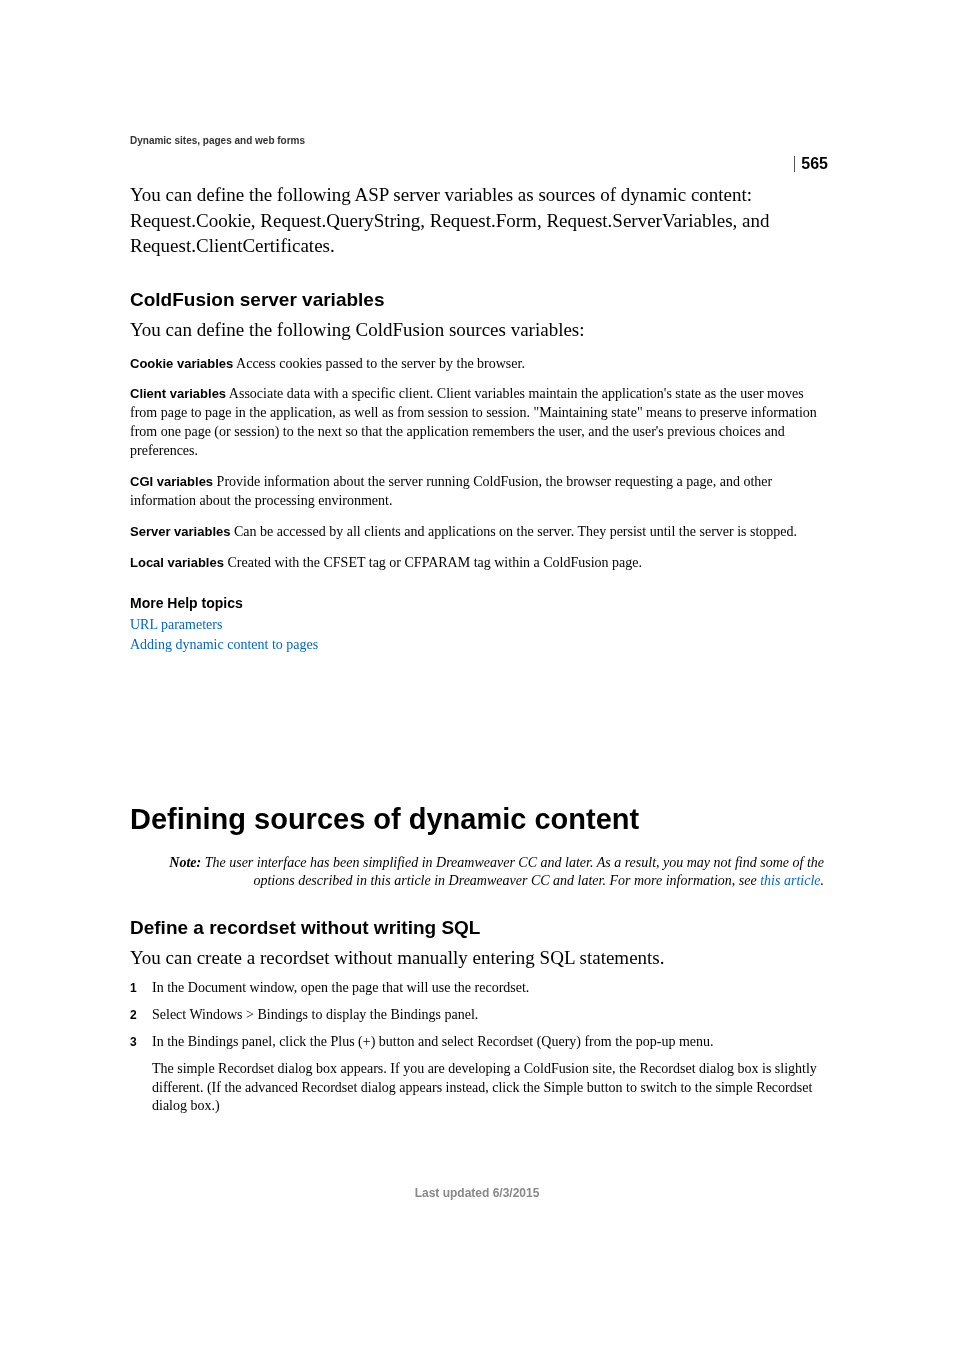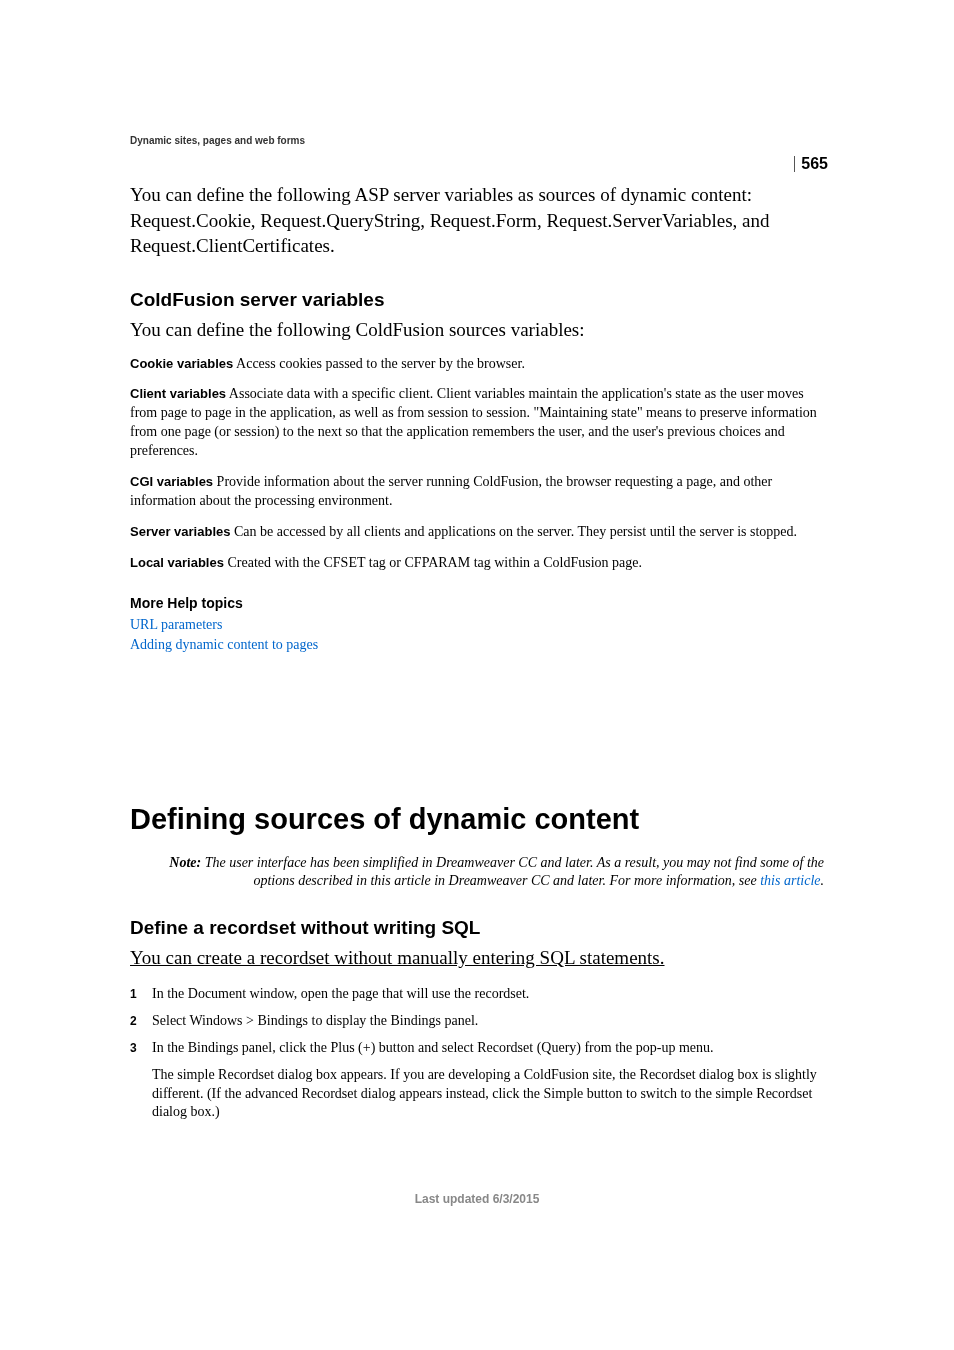--- a/index.html
+++ b/index.html
@@ -170,21 +170,21 @@
   </div>
 
   <h1 class="chapter">Defining sources of dynamic content</h1>
 
   <p class="note">
     <span class="note-label">Note:</span><span> The user interface has been simplified in Dreamweaver CC and later. As a result, you may not find some of the options described in this article in Dreamweaver CC and later. For more information, see </span><a href="#">this article</a><span>.</span>
   </p>
 
   <div class="block">
     <h2 class="section">Define a recordset without writing SQL</h2>
-    <p class="body" style="margin-bottom:14px;text-decoration:underline;">You can create a recordset without manually entering SQL statements.</p>
+    <p class="body" style="margin-bottom:8px;">You can create a recordset without manually entering SQL statements.</p>
     <ol class="steps">
       <li>
         <span>In the Document window, open the page that will use the recordset.</span>
       </li>
       <li>
         <span>Select Windows &gt; Bindings to display the Bindings panel.</span>
       </li>
       <li>
         <span>In the Bindings panel, click the Plus (+) button and select Recordset (Query) from the pop-up menu.</span>
         <p class="step-body">The simple Recordset dialog box appears. If you are developing a ColdFusion site, the Recordset dialog box is slightly different. (If the advanced Recordset dialog appears instead, click the Simple button to switch to the simple Recordset dialog box.)</p>

